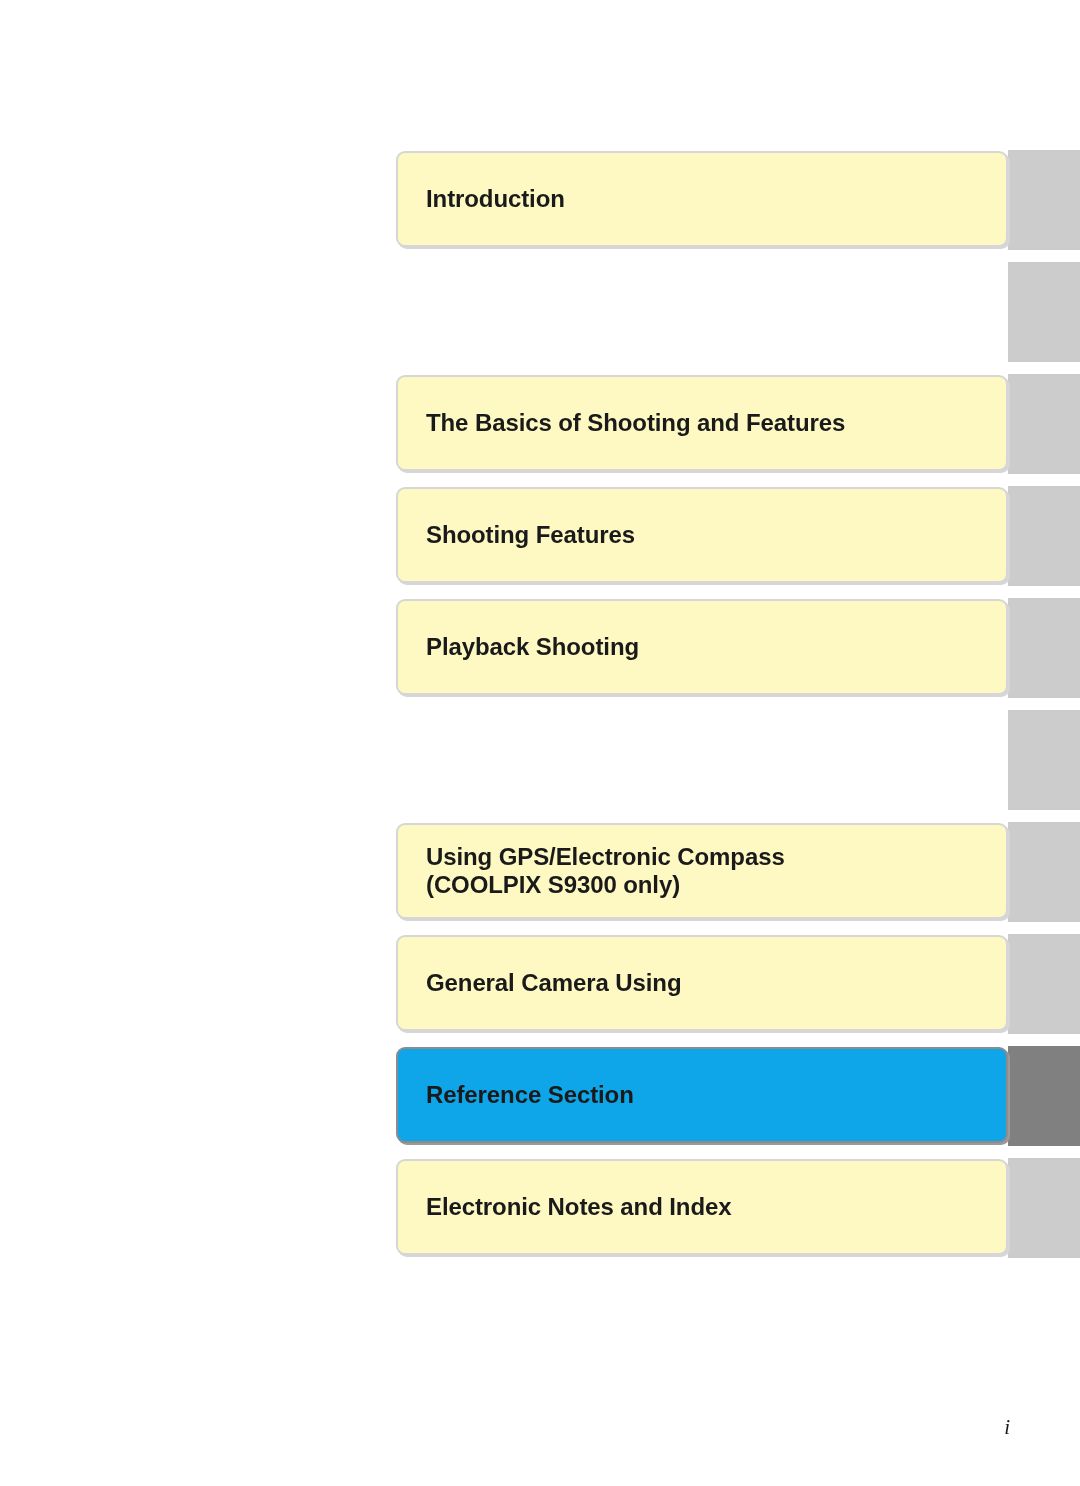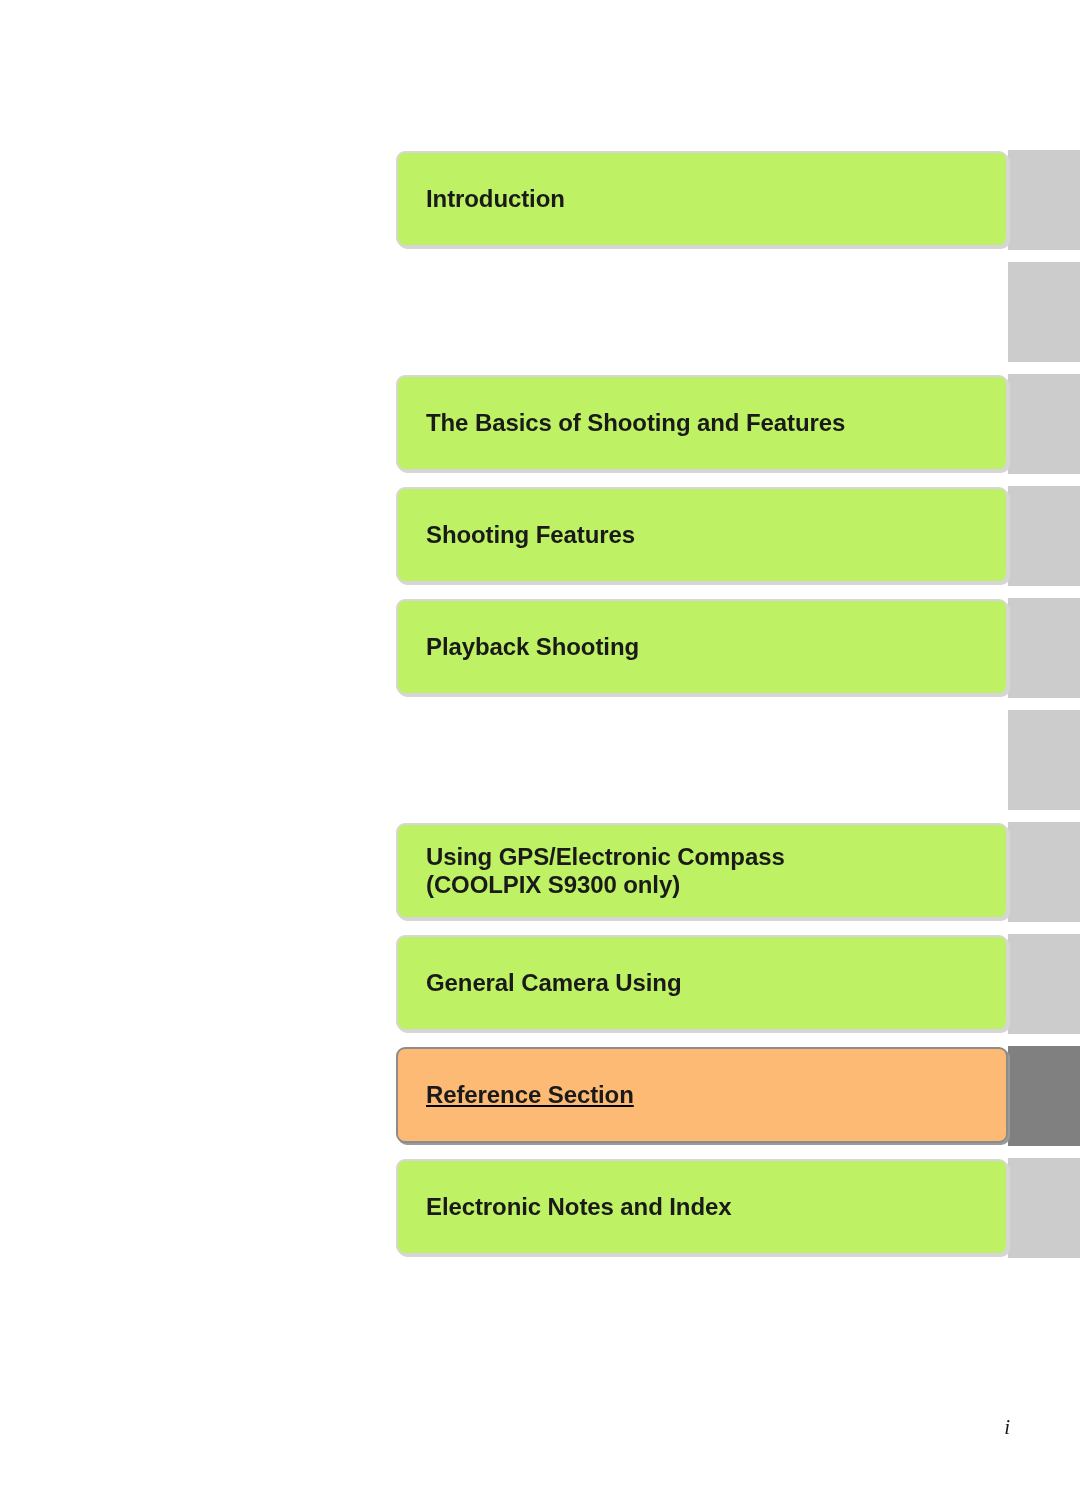--- a/index.html
+++ b/index.html
@@ -50,21 +50,21 @@
   }
 
   
   .chapter-box {
     position: absolute;
     left: 0;
     top: 1px;
     width: 612px;
     height: 96px;
     box-sizing: border-box;
-    background: #bef264;
+    background: #fef9c3;
     border: 2px solid #d6d6d6;
     border-radius: 9px;
     box-shadow: 2px 2px 0 0 #d6d6d6;
     display: flex;
     align-items: center;
     padding-left: 28px;
   }
 
   .chapter-label {
     font-size: 24px;
@@ -73,24 +73,23 @@
     line-height: 1.18;
     letter-spacing: -0.1px;
     white-space: pre-line;
   }
 
   
   .chapter-row.active .chapter-tab {
     background: #808080;
   }
   .chapter-row.active .chapter-box {
-    background: #fdba74;
+    background: #0ea5e9;
     border: 2px solid #8c8c8c;
     box-shadow: 2px 2px 0 0 #9a9a9a;
-    text-decoration: underline;
   }
 
   
   #folio {
     position: absolute;
     left: 0;
     top: 1415px;
     width: 1010px;
     text-align: right;
     font-family: "Liberation Serif", "DejaVu Serif", serif;

